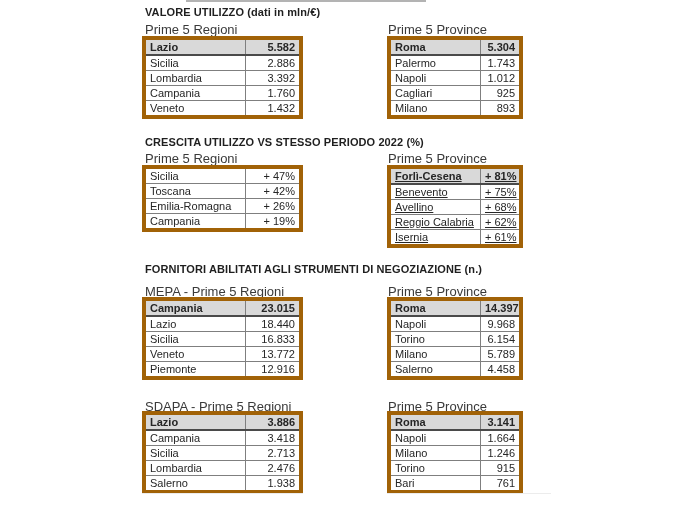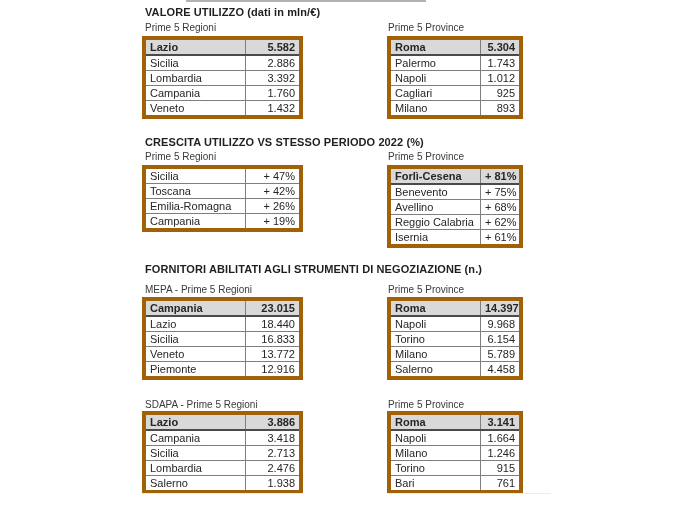--- a/index.html
+++ b/index.html
@@ -16,21 +16,21 @@
     position: absolute;
     left: 145px;
     font-size: 11px;
     font-weight: bold;
     color: #1f1f1f;
     letter-spacing: 0.1px;
     white-space: nowrap;
   }
   .tbl-label {
     position: absolute;
-    font-size: 10px;
+    font-size: 13px;
     color: #3a3a3a;
     white-space: nowrap;
   }
   table.dtable {
     position: absolute;
     border-collapse: collapse;
     table-layout: fixed;
     background: #ffffff;
     border: 4px solid #a16207;
   }
@@ -149,21 +149,21 @@
         <tr>
           <td class="name">Emilia-Romagna</td>
           <td class="val">+ 26%</td>
         </tr>
         <tr>
           <td class="name">Campania</td>
           <td class="val">+ 19%</td>
         </tr>
       </tbody>
     </table>
-  <table class="dtable right" style="left:387px; top:165px;">
+  <table class="dtable right" style="left:387px; top:165px;text-decoration:underline;">
       <tbody>
         <tr class="hdr">
           <td class="name">Forlì-Cesena</td>
           <td class="val">+ 81%</td>
         </tr>
         <tr>
           <td class="name">Benevento</td>
           <td class="val">+ 75%</td>
         </tr>
         <tr>

